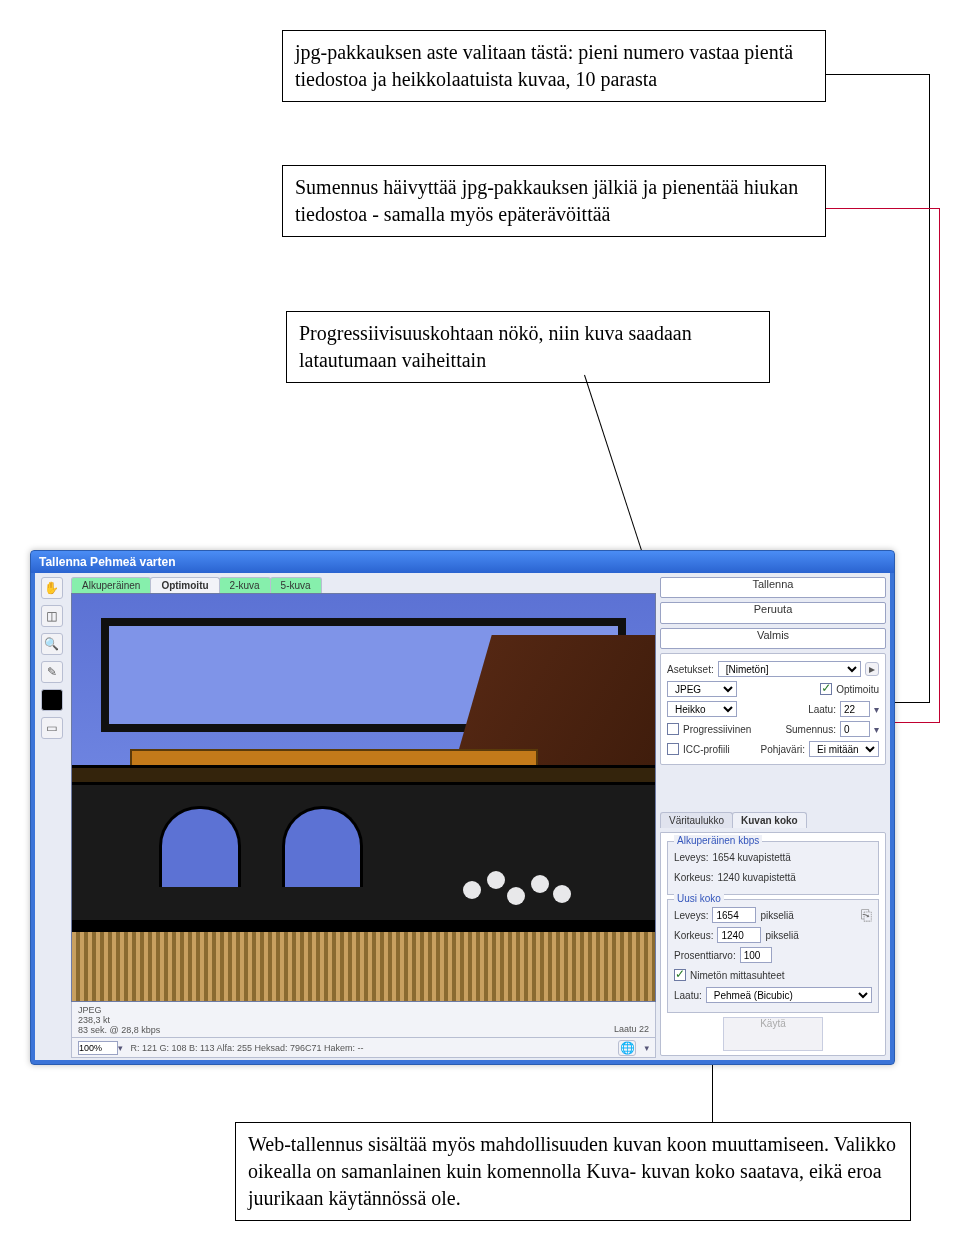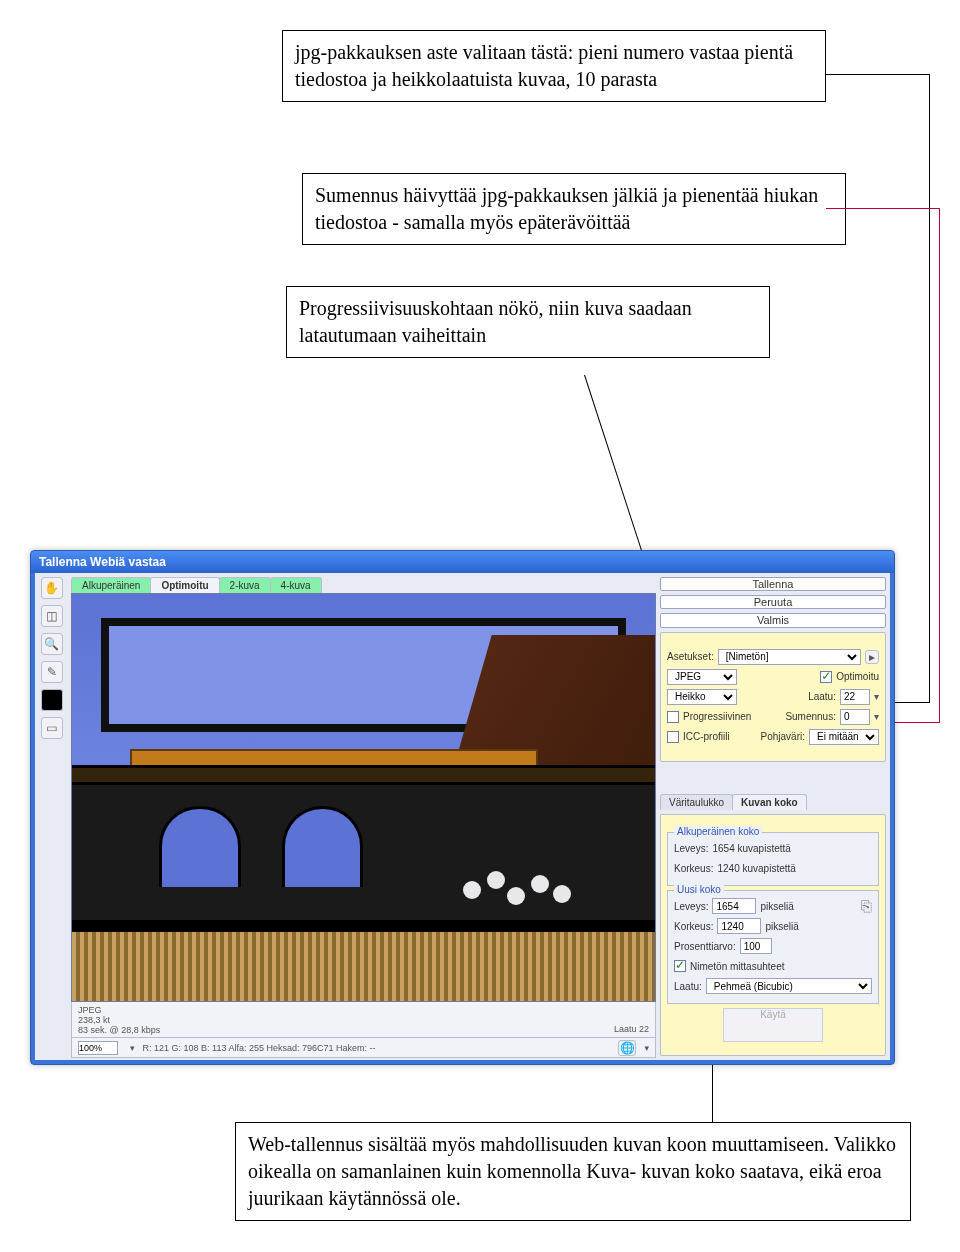--- a/index.html
+++ b/index.html
@@ -198,22 +198,22 @@
     height:32px;
     background:#fff;
     border:1px solid #9aa3c4;
     border-radius:2px;
     text-align:center;
     line-height:18px;
     font:11px Arial,sans-serif;
   }
   .panel {
     border:1px solid #b8bed2;
-    background:#fef9c3;
-    padding:13px 6px;
+    background:#ffffff;
+    padding:4px 6px;
     border-radius:2px;
   }
   .panel .row {
     display:flex;
     align-items:center;
     gap:4px;
     margin:2px 0;
     min-height:18px;
   }
   .panel select, .panel input[type=text] {
@@ -250,70 +250,70 @@
     color:#3355bb;
     font:10px Arial,sans-serif;
   }
   .applybtn {
     width:100px; height:34px; margin:4px auto 0;
     background:#f2f2f6; border:1px solid #c8cde0;
     color:#aaa; text-align:center; line-height:16px;
     font:10px Arial,sans-serif;
   }
   .zoombox {
-    display:flex; align-items:center; gap:12px;
+    display:flex; align-items:center; gap:0;
   }
 
   
   .line { position:absolute; background:#000; }
   .line.red { background:#c00030; }
 </style>
 </head>
 <body>
 
 <div class="annotation" style="left:282px; top:30px; width:544px;">jpg-pakkauksen aste valitaan tästä:  pieni numero vastaa pientä tiedostoa ja heikkolaatuista kuvaa, 10 parasta</div>
 
-<div class="annotation" style="left:282px; top:173px; width:544px;margin-left:20px;">Sumennus häivyttää jpg-pakkauksen jälkiä ja pienentää hiukan tiedostoa - samalla myös epäterävöittää</div>
-
-<div class="annotation" style="left:286px; top:286px; width:484px;">Progressiivisuuskohtaan nökö, niin kuva saadaan latautumaan vaiheittain</div>
+<div class="annotation" style="left:282px; top:165px; width:544px;">Sumennus häivyttää jpg-pakkauksen jälkiä ja pienentää hiukan tiedostoa - samalla myös epäterävöittää</div>
+
+<div class="annotation" style="left:286px; top:311px; width:484px;">Progressiivisuuskohtaan nökö, niin kuva saadaan latautumaan vaiheittain</div>
 
 <div class="annotation" style="left:235px; top:1122px; width:676px;">Web-tallennus sisältää myös mahdollisuuden kuvan koon muuttamiseen.  Valikko oikealla on samanlainen kuin komennolla Kuva- kuvan koko saatava, eikä eroa juurikaan käytännössä ole.</div>
 
 <div class="line" style="left:826px; top:74px; width:104px; height:1px;"></div>
 <div class="line" style="left:929px; top:74px; width:1px; height:628px;"></div>
 <div class="line" style="left:882px; top:702px; width:48px; height:1px;"></div>
 
 <div class="line red" style="left:826px; top:208px; width:114px; height:1px;"></div>
 <div class="line red" style="left:939px; top:208px; width:1px; height:514px;"></div>
 <div class="line red" style="left:888px; top:722px; width:52px; height:1px;"></div>
 
 <div class="line" style="left:584px; top:375px; width:1px; height:200px; transform:rotate(-18deg); transform-origin:top;"></div>
 <div class="line" style="left:646px; top:560px; width:1px; height:162px; transform:rotate(-18deg); transform-origin:top;"></div>
 
 <div class="line" style="left:712px; top:1005px; width:1px; height:117px;"></div>
 
 <div class="dialog">
-  <div class="titlebar">Tallenna Webiä vastaa</div>
+  <div class="titlebar">Tallenna Pehmeä varten</div>
   <div class="dialog-body">
 
     <div class="toolcol">
       <div class="toolbtn">✋</div>
       <div class="toolbtn">◫</div>
       <div class="toolbtn">🔍</div>
       <div class="toolbtn">✎</div>
       <div class="toolbtn" style="background:#000;"></div>
       <div class="toolbtn">▭</div>
     </div>
 
     <div class="leftpane">
       <div class="tabs">
         <div class="tab">Alkuperäinen</div>
         <div class="tab active">Optimoitu</div>
         <div class="tab">2-kuva</div>
-        <div class="tab">4-kuva</div>
+        <div class="tab">5-kuva</div>
       </div>
       <div class="preview-frame">
         <div class="preview-img">
           <div class="preview-sky"></div>
           <div class="preview-windows"></div>
           <div class="preview-roof"></div>
           <div class="preview-orange"></div>
           <div class="preview-bar1"></div>
           <div class="preview-lower"></div>
           <div class="preview-arch"></div>
@@ -386,21 +386,21 @@
       </div>
 
       <div style="height:60px"></div>
 
       <div class="subtabs">
         <div class="subtab">Väritaulukko</div>
         <div class="subtab active">Kuvan koko</div>
       </div>
       <div class="panel" style="border-top-left-radius:0;">
         <div class="groupbox">
-          <span class="legend">Alkuperäinen koko</span>
+          <span class="legend">Alkuperäinen kbps</span>
           <div class="row">
             <span>Leveys:</span>
             <span>1654 kuvapistettä</span>
           </div>
           <div class="row">
             <span>Korkeus:</span>
             <span>1240 kuvapistettä</span>
           </div>
         </div>
         <div class="groupbox">

